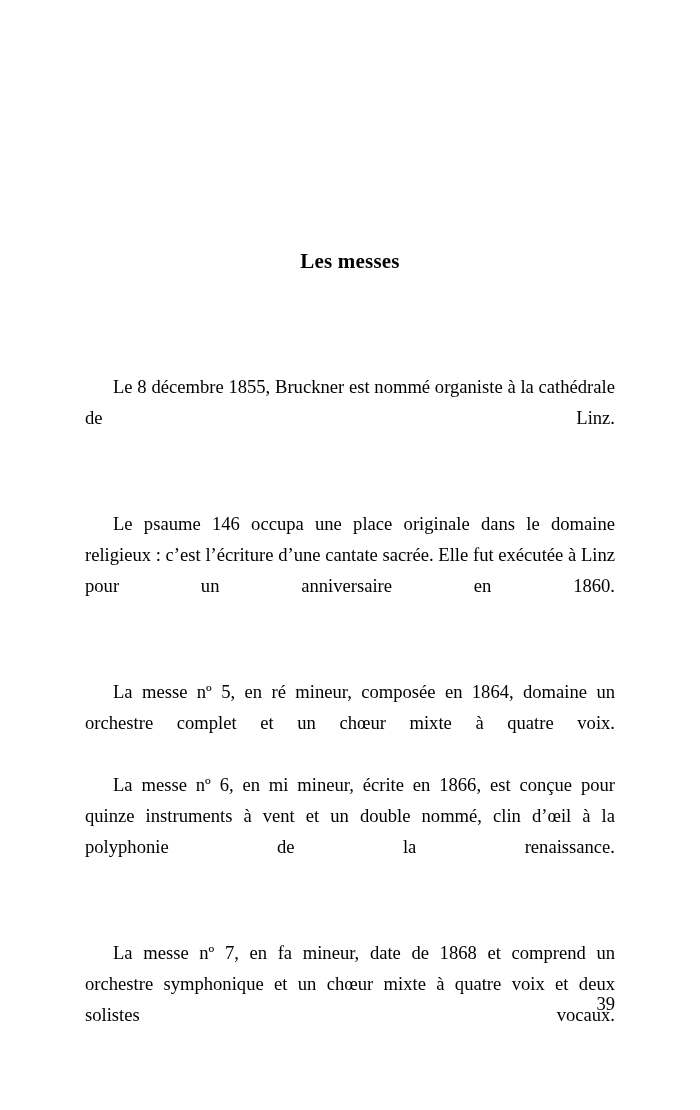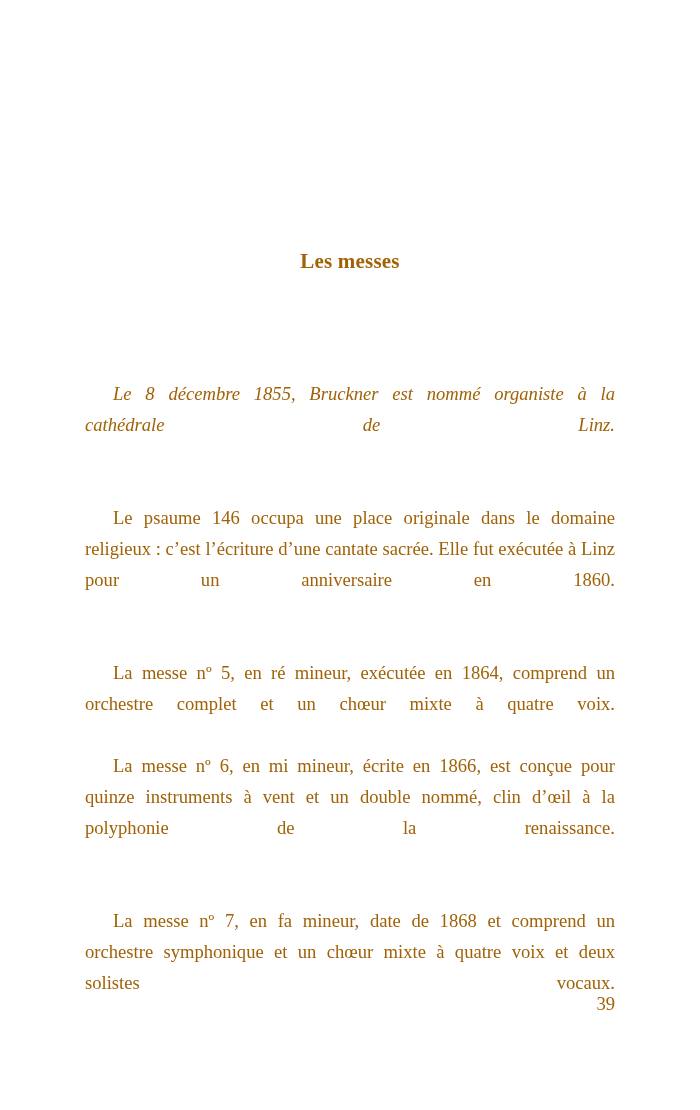--- a/index.html
+++ b/index.html
@@ -10,21 +10,21 @@
   }
 
   .page {
     position: relative;
     width: 700px;
     height: 1110px;
     margin: 0 auto;
     background: #ffffff;
     overflow: hidden;
     font-family: "Liberation Serif", "DejaVu Serif", serif;
-    color: #a16207;
+    color: #000000;
     -webkit-font-smoothing: antialiased;
   }
 
   .content {
     position: absolute;
     left: 85px;
     top: 0;
     width: 530px;
   }
 
@@ -55,26 +55,25 @@
     font-size: 18.6px;
     line-height: 31px;
     text-align: justify;
     text-justify: inter-word;
     text-indent: 28px;
     hyphens: none;
     word-spacing: 0;
   }
 
   p.para.group-start {
-    margin-top: 31px;
+    margin-top: 44px;
   }
 
   p.para.first {
-    margin-top: 12px;
-    font-style: italic;
+    margin-top: 5px;
   }
 
   
   p.para::after {
     content: "";
     display: inline-block;
     width: 100%;
   }
 
   .page-number {
@@ -96,21 +95,21 @@
 
     <h1 class="chapter-title">Les messes</h1>
 
     <div class="body-block">
 
       <p class="para first">Le 8 décembre 1855, Bruckner est nommé organiste à la cathédrale de Linz.</p>
 
 
       <p class="para group-start">Le psaume 146 occupa une place originale dans le domaine religieux : c’est l’écriture d’une cantate sacrée. Elle fut exécutée à Linz pour un anniversaire en 1860.</p>
 
-      <p class="para group-start">La messe nº 5, en ré mineur, exécutée en 1864, comprend un orchestre complet et un chœur mixte à quatre voix.</p>
+      <p class="para group-start">La messe nº 5, en ré mineur, composée en 1864, domaine un orchestre complet et un chœur mixte à quatre voix.</p>
 
       <p class="para">La messe nº 6, en mi mineur, écrite en 1866, est conçue pour quinze instruments à vent et un double nommé, clin d’œil à la polyphonie de la renaissance.</p>
 
       <p class="para group-start">La messe nº 7, en fa mineur, date de 1868 et comprend un orchestre symphonique et un chœur mixte à quatre voix et deux solistes vocaux.</p>
 
     </div>
 
     <div class="page-number">39</div>
 
   </div>

